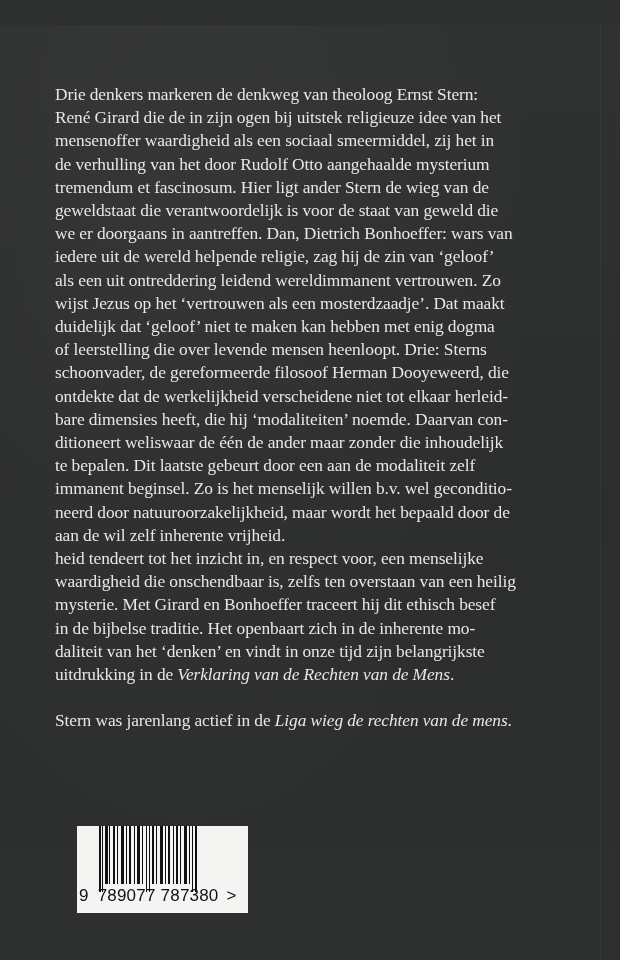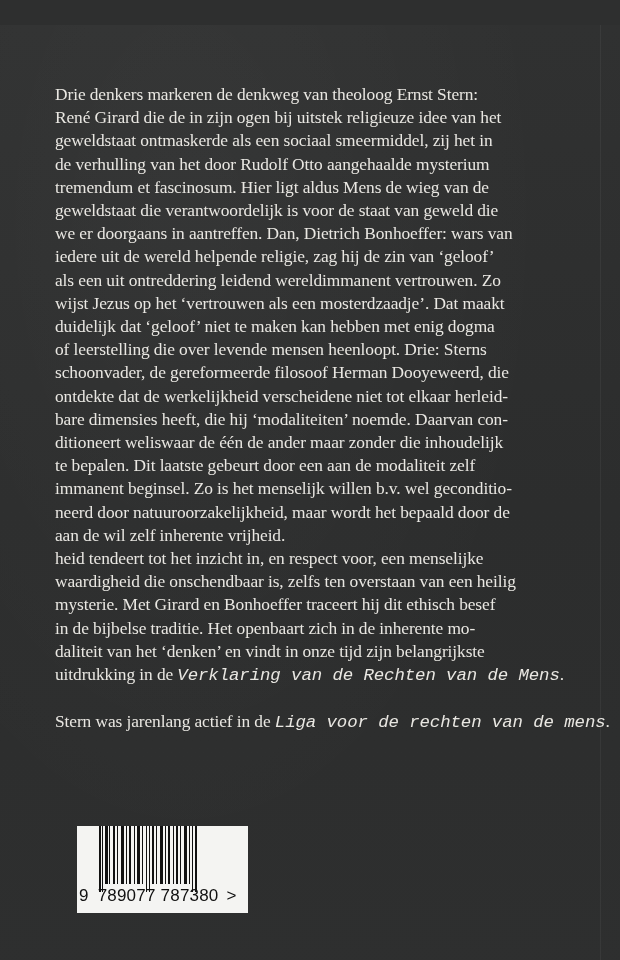--- a/index.html
+++ b/index.html
@@ -22,21 +22,21 @@
     }
     .text-block {
       position: absolute; left: 55px; top: 58px; width: 560px;
       color: #e9e7e2;
       font-size: 17.4px;
       line-height: 23.2px;
       letter-spacing: -0.1px;
     }
     .line { display: block; white-space: nowrap; }
     .gap { display: block; height: 23px; }
-    .it { font-style: italic; font-family: Liberation Mono, monospace; }
+    .it { font-style: italic; }
     .barcode-box {
       position: absolute; left: 77px; top: 801px; width: 171px; height: 87px;
       background: #f4f4f2;
     }
     .barcode-bars {
       position: absolute; left: 22px; top: 0; width: 136px; height: 66px;
       display: flex; align-items: flex-start;
     }
     .bar { background: #111; height: 58px; margin-right: 1px; }
     .bar.long { height: 66px; }
@@ -53,23 +53,23 @@
 </head>
 <body>
 
 <div class="cover">
   <div class="edge-line"></div>
 
   <div class="text-block">
     <div>
       <span class="line">Drie denkers markeren de denkweg van theoloog Ernst Stern:</span>
       <span class="line">René Girard die de in zijn ogen bij uitstek religieuze idee van het</span>
-      <span class="line">geweldstaat ontmaskerde als een sociaal smeermiddel, zij het in</span>
+      <span class="line">mensenoffer waardigheid als een sociaal smeermiddel, zij het in</span>
       <span class="line">de verhulling van het door Rudolf Otto aangehaalde mysterium</span>
-      <span class="line">tremendum et fascinosum. Hier ligt aldus Mens de wieg van de</span>
+      <span class="line">tremendum et fascinosum. Hier ligt ander Stern de wieg van de</span>
       <span class="line">geweldstaat die verantwoordelijk is voor de staat van geweld die</span>
       <span class="line">we er doorgaans in aantreffen. Dan, Dietrich Bonhoeffer: wars van</span>
       <span class="line">iedere uit de wereld helpende religie, zag hij de zin van ‘geloof’</span>
       <span class="line">als een uit ontreddering leidend wereldimmanent vertrouwen. Zo</span>
       <span class="line">wijst Jezus op het ‘vertrouwen als een mosterdzaadje’. Dat maakt</span>
       <span class="line">duidelijk dat ‘geloof’ niet te maken kan hebben met enig dogma</span>
       <span class="line">of leerstelling  die over levende mensen heenloopt. Drie: Sterns</span>
       <span class="line">schoonvader, de gereformeerde filosoof Herman Dooyeweerd, die</span>
       <span class="line">ontdekte dat de werkelijkheid verscheidene niet tot elkaar herleid-</span>
       <span class="line">bare dimensies heeft, die hij ‘modaliteiten’ noemde. Daarvan con-</span>
@@ -82,21 +82,21 @@
     <div>
       <span class="line">heid tendeert tot het inzicht in, en respect voor, een menselijke</span>
       <span class="line">waardigheid die onschendbaar is, zelfs ten overstaan van een heilig</span>
       <span class="line">mysterie. Met Girard en Bonhoeffer traceert hij dit ethisch besef</span>
       <span class="line">in de bijbelse traditie. Het openbaart zich in de inherente mo-</span>
       <span class="line">daliteit  van het ‘denken’ en vindt in onze tijd zijn belangrijkste</span>
       <span class="line"><span>uitdrukking in de </span><span class="it">Verklaring van de Rechten van de Mens</span><span>.</span></span>
     </div>
     <span class="gap"></span>
     <div>
-      <span class="line"><span>Stern was jarenlang actief in de </span><span class="it">Liga voor de rechten van de mens</span><span>.</span></span>
+      <span class="line"><span>Stern was jarenlang actief in de </span><span class="it">Liga wieg de rechten van de mens</span><span>.</span></span>
     </div>
   </div>
 
   <div class="barcode-box">
     <div class="barcode-bars">
       <div class="bar long" style="width:2px"></div>
       <div class="bar long" style="width:1px;margin-right:2px"></div>
       <div class="bar" style="width:3px"></div>
       <div class="bar" style="width:1px;margin-right:3px"></div>
       <div class="bar" style="width:2px;margin-right:2px"></div>

